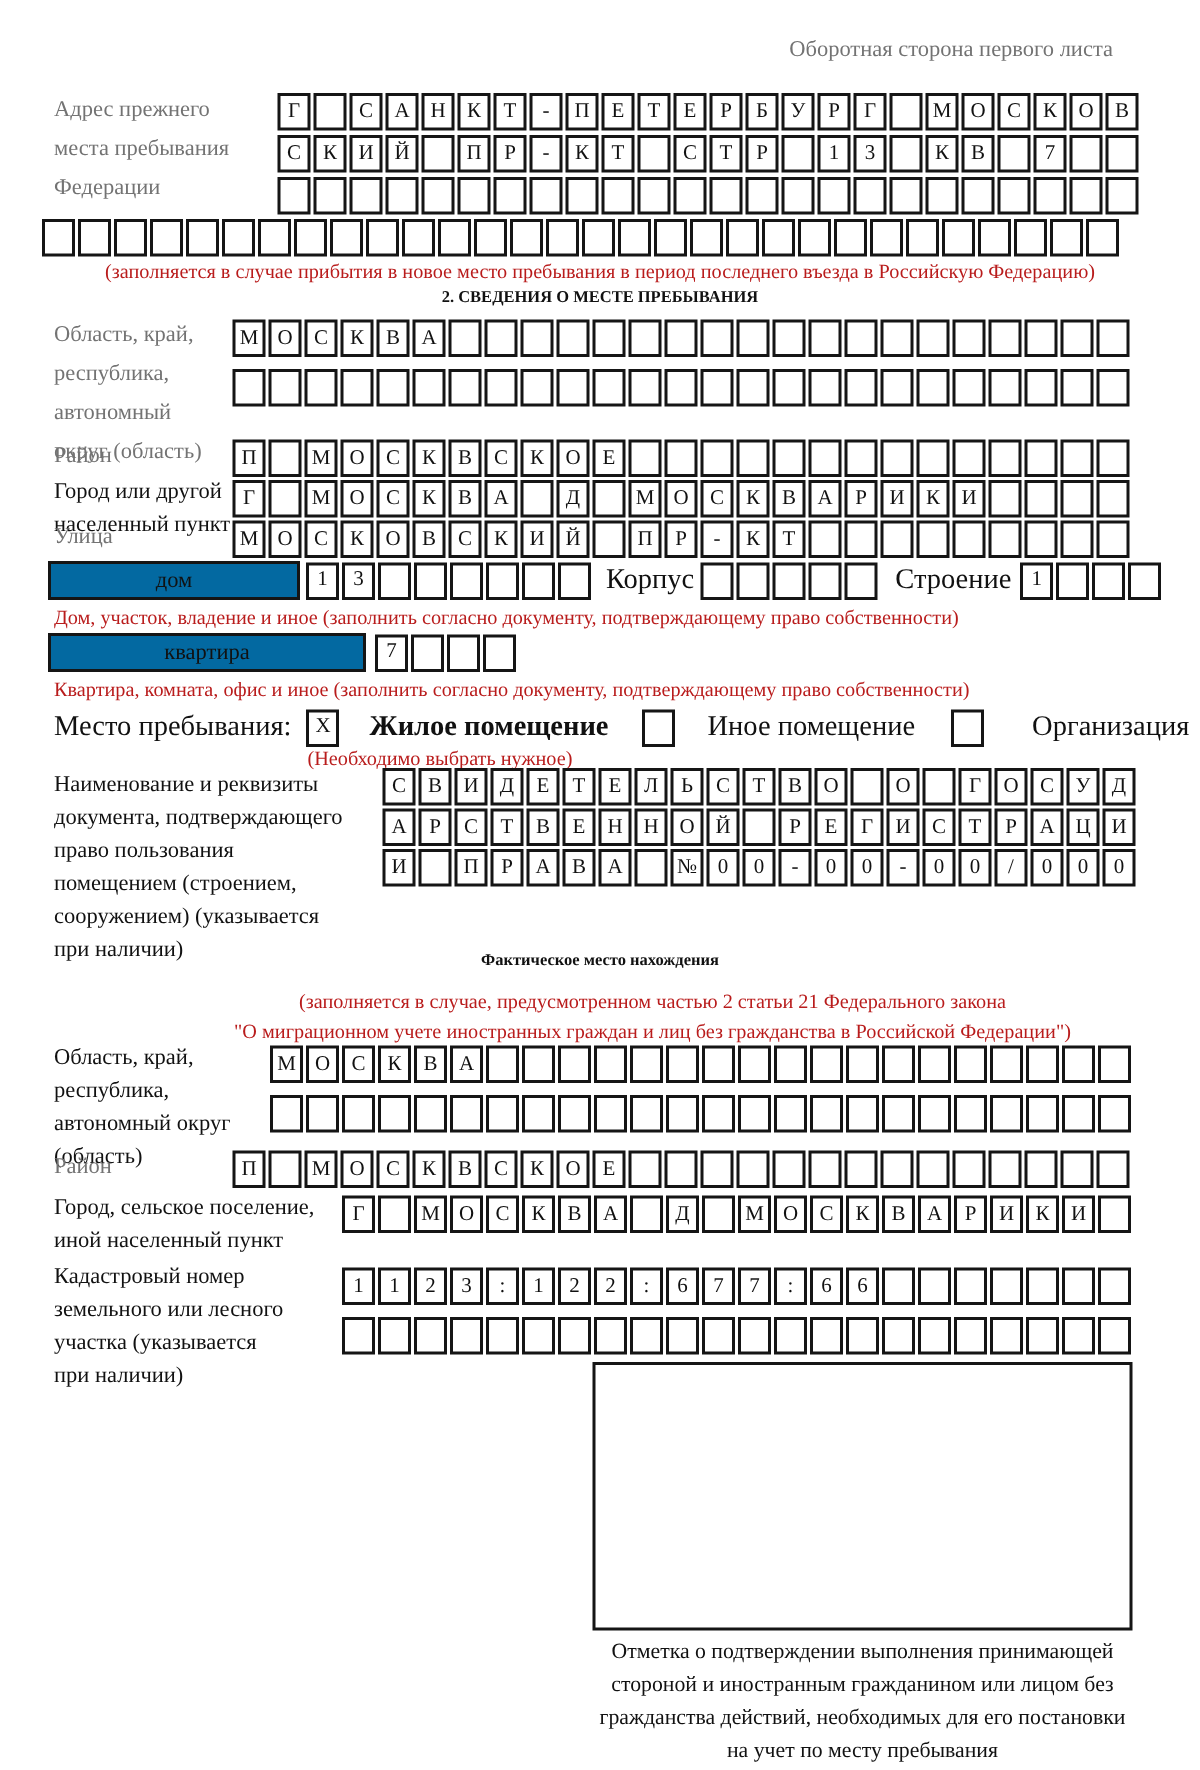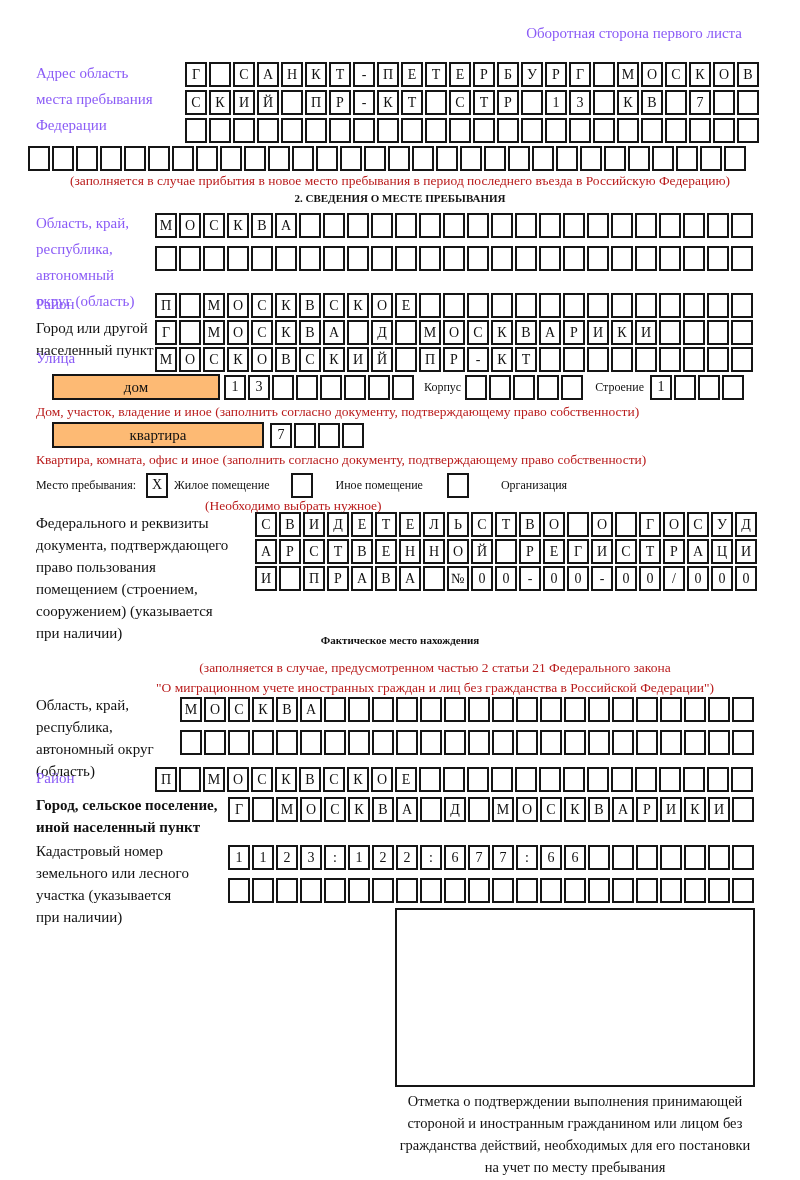--- a/index.html
+++ b/index.html
@@ -1,48 +1,48 @@
 <!DOCTYPE html>
 <html><head>
 <meta charset="utf-8">
 <style>
   html,body{margin:0;padding:0;background:#fff;}
   #page{
     position:relative;width:800px;height:1180px;background:#fff;
     font-family:"Liberation Serif","DejaVu Serif",serif;color:#111;overflow:hidden;
   }
   .abs{position:absolute;}
-  .lbl{font-size:15px;line-height:26px;color:#8b5cf6;}
+  .lbl{font-size:15px;line-height:26px;color:#737373;}
   .lbl-tight{font-size:15px;line-height:22px;color:#111;}
   .note{font-size:13.5px;color:#b91c1c;}
   .center{width:800px;text-align:center;left:0;}
   .title{font-weight:bold;font-size:11px;}
   .boxrow{display:flex;}
   .cell{
     box-sizing:border-box;flex:0 0 22px;width:22px;height:25px;margin-right:2px;
     border:2px solid #151515;display:inline-flex;align-items:center;justify-content:center;
     font-size:14px;line-height:1;background:#fff;
   }
   .labelbox{
     box-sizing:border-box;height:26px;border:2px solid #151515;display:inline-flex;
-    align-items:center;justify-content:center;font-size:15px;background:#fdba74;margin-left:20px;
+    align-items:center;justify-content:center;font-size:15px;background:#0369a1;
   }
-  .inline-lbl{font-size:12px;line-height:26px;white-space:nowrap;}
+  .inline-lbl{font-size:19px;line-height:26px;white-space:nowrap;}
   .flexrow{display:flex;align-items:center;}
   .stamp{border:2px solid #151515;background:#fff;}
 </style>
 </head>
 <body>
 
 <div id="page">
 
   <div class="abs lbl" style="top:20px;right:58px;">Оборотная сторона первого листа</div>
 
   <div class="abs lbl" style="left:36px;top:60px;width:170px;">
-      <div>Адрес область</div>
+      <div>Адрес прежнего</div>
       <div>места пребывания</div>
       <div>Федерации</div>
     </div>
   <div class="abs boxrow" style="left:185px;top:62px;">
       <span class="cell">Г</span>
       <span class="cell"></span>
       <span class="cell">С</span>
       <span class="cell">А</span>
       <span class="cell">Н</span>
       <span class="cell">К</span>
@@ -341,30 +341,30 @@
         <span class="cell"></span>
         <span class="cell"></span>
         <span class="cell"></span>
       </span>
   </div>
   <div class="abs note" style="left:36px;top:452px;">Квартира, комната, офис и иное (заполнить согласно документу, подтверждающему право собственности)</div>
 
   <div class="abs flexrow" style="left:36px;top:472px;">
     <span class="inline-lbl">Место пребывания:</span>
     <span class="cell" style="margin-left:10px;">X</span>
-    <span class="inline-lbl" style="margin-left:4px;">Жилое помещение</span>
+    <span class="inline-lbl" style="margin-left:18px;font-weight:bold;">Жилое помещение</span>
     <span class="cell" style="margin-left:22px;"></span>
     <span class="inline-lbl" style="margin-left:20px;">Иное помещение</span>
     <span class="cell" style="margin-left:24px;"></span>
     <span class="inline-lbl" style="margin-left:30px;">Организация</span>
   </div>
   <div class="abs note" style="left:205px;top:498px;">(Необходимо выбрать нужное)</div>
 
   <div class="abs lbl-tight" style="left:36px;top:512px;width:215px;">
-      <div>Федерального и реквизиты</div>
+      <div>Наименование и реквизиты</div>
       <div>документа, подтверждающего</div>
       <div>право пользования</div>
       <div>помещением (строением,</div>
       <div>сооружением) (указывается</div>
       <div>при наличии)</div>
     </div>
   <div class="abs boxrow" style="left:255px;top:512px;">
       <span class="cell">С</span>
       <span class="cell">В</span>
       <span class="cell">И</span>
@@ -521,21 +521,21 @@
       <span class="cell"></span>
       <span class="cell"></span>
       <span class="cell"></span>
       <span class="cell"></span>
       <span class="cell"></span>
       <span class="cell"></span>
       <span class="cell"></span>
       <span class="cell"></span>
     </div>
 
-  <div class="abs lbl-tight" style="left:36px;top:794px;width:195px;font-weight:bold;">
+  <div class="abs lbl-tight" style="left:36px;top:794px;width:195px;">
       <div>Город, сельское поселение,</div>
       <div>иной населенный пункт</div>
     </div>
   <div class="abs boxrow" style="left:228px;top:797px;">
       <span class="cell">Г</span>
       <span class="cell"></span>
       <span class="cell">М</span>
       <span class="cell">О</span>
       <span class="cell">С</span>
       <span class="cell">К</span>

